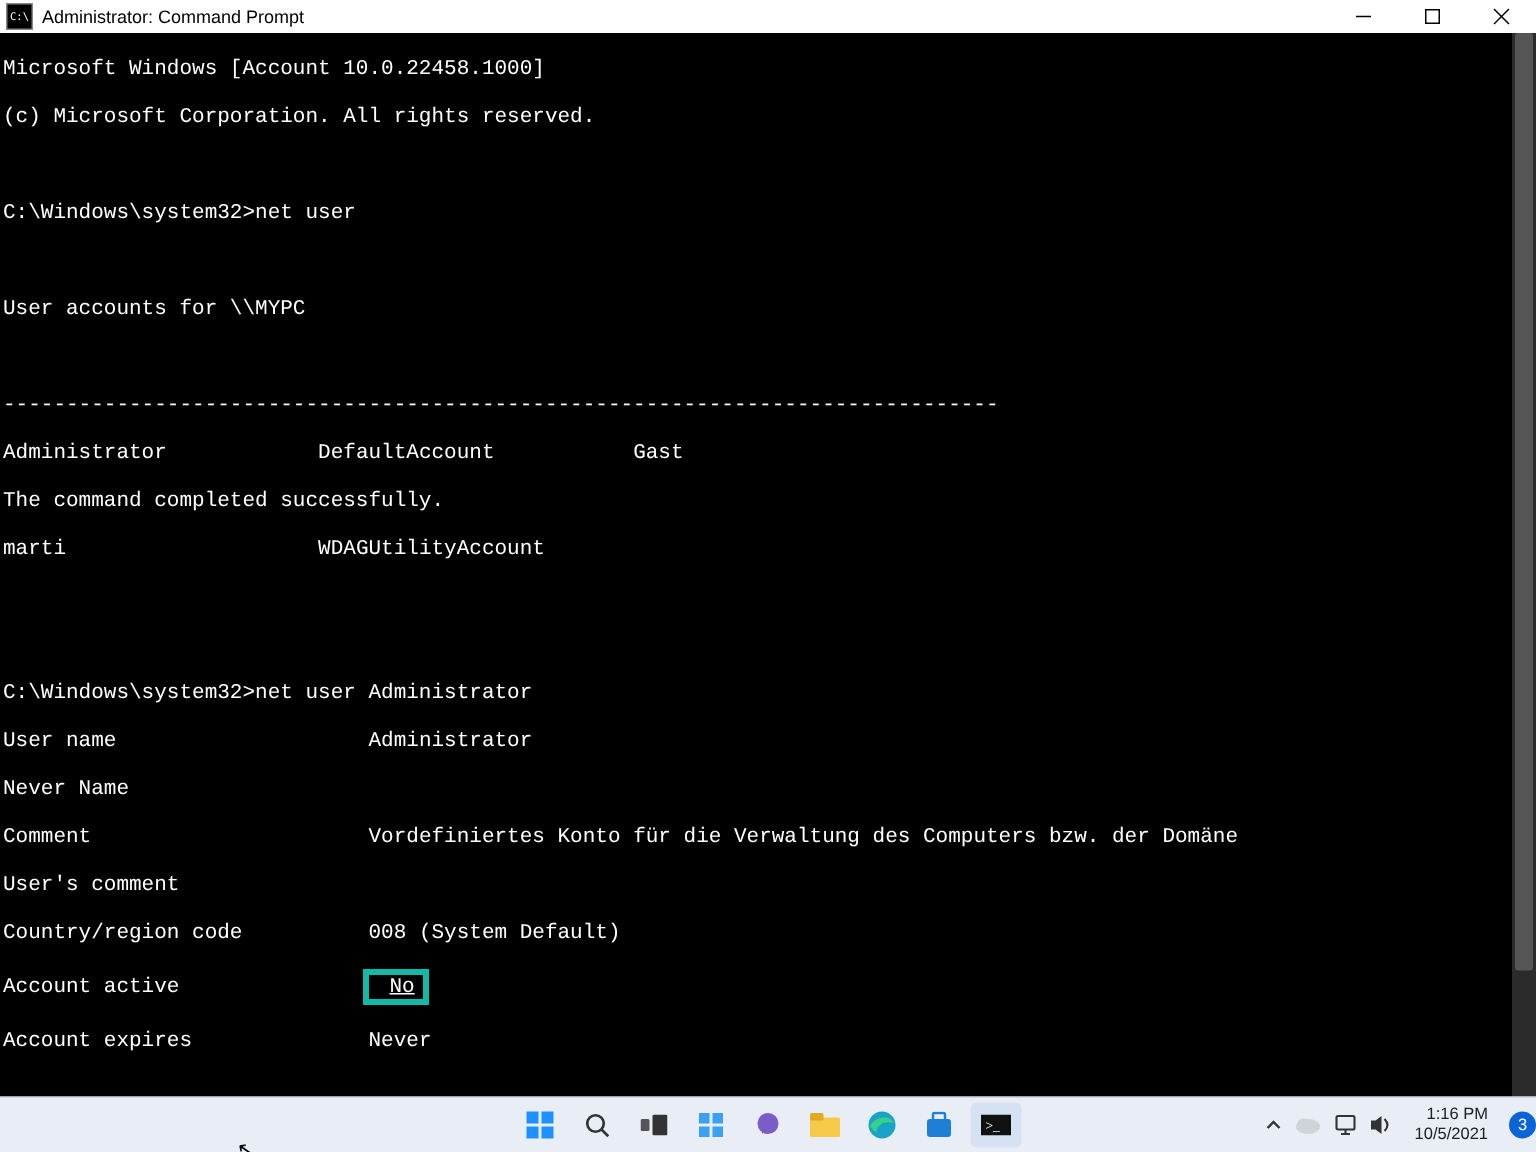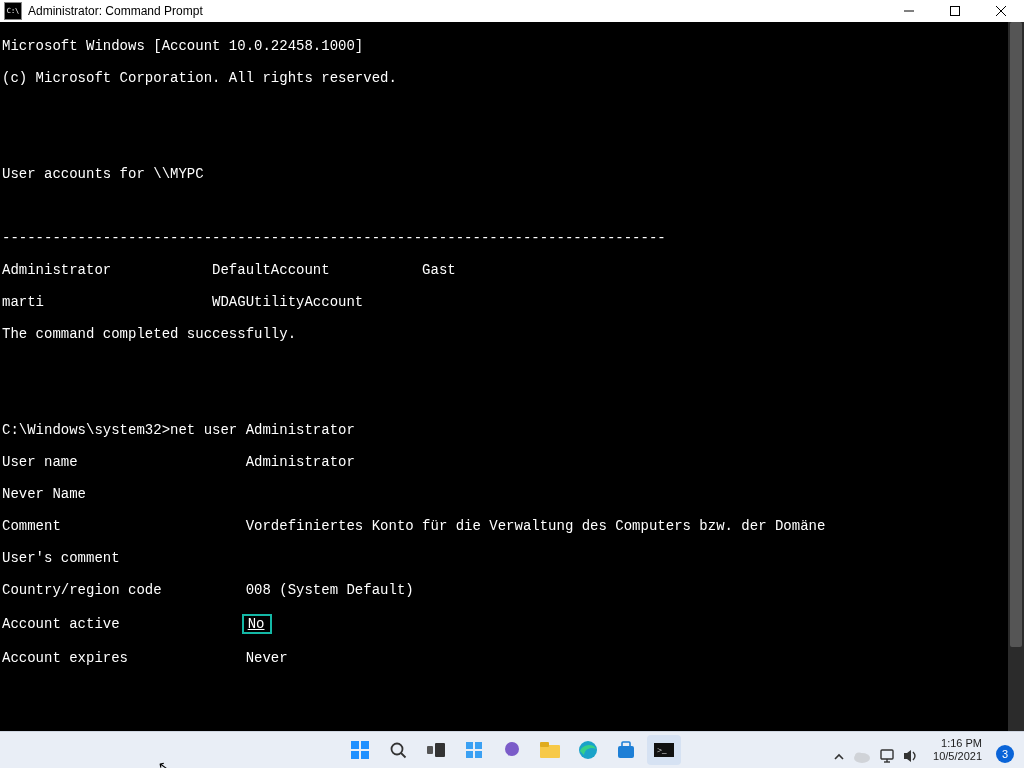--- a/index.html
+++ b/index.html
@@ -77,22 +77,22 @@
     position: absolute;
     left: 2px; right: 2px;
     top: 0;
     height: 88%;
     background: #555;
     border-radius: 2px;
   }
   
   .hl-red-small {
     display: inline-block;
-    border: 2px solid #14b8a6;
-    padding: 0 6px 0 4px;
+    border: 4px solid #14b8a6;
+    padding: 0 6px 0 14px;
     margin-left: -4px;
     text-decoration: underline;
   }
   
   .taskbar {
     position: absolute;
     left: 0; right: 0; bottom: 0;
     height: 36px;
     background: #e9eef6;
     border-top: 1px solid #cfd6e2;
@@ -107,22 +107,21 @@
     display: flex; align-items: center; gap: 4px;
   }
   .tbicon {
     width: 34px; height: 30px;
     display: flex; align-items: center; justify-content: center;
     border-radius: 4px;
   }
   .tbicon svg { display: block; }
   .taskbar .tray {
     margin-left: auto;
-    display: flex; align-items: flex-end; gap: 8px;
-    padding-right: 10px;
+    display: flex; align-items: center; gap: 8px;
   }
   .tray svg { display: block; }
   .clock {
     display: flex; flex-direction: column; align-items: flex-end;
     line-height: 13px;
     font-size: 11px;
     margin-left: 6px;
   }
   .notif-badge {
     width: 18px; height: 18px;
@@ -166,27 +165,28 @@
           <line x1="11" y1="1" x2="1" y2="11"></line>
         </svg>
     </span>
   </div>
 
   <div class="console-wrap">
     <div class="console">
 <span class="line">Microsoft Windows [Account 10.0.22458.1000]</span>
 <span class="line">(c) Microsoft Corporation. All rights reserved.</span>
 <span class="line"> </span>
+<span class="line"><span>C:\Windows\system32&gt;</span><span>net user</span></span>
 <span class="line"> </span>
 <span class="line">User accounts for \\MYPC</span>
 <span class="line"> </span>
 <span class="line">-------------------------------------------------------------------------------</span>
 <span class="line"><span>Administrator</span>            <span>DefaultAccount</span>           <span>Gast</span></span>
+<span class="line">The command completed successfully.</span>
 <span class="line"><span>marti</span>                    <span>WDAGUtilityAccount</span></span>
-<span class="line">The command completed successfully.</span>
 <span class="line"> </span>
 <span class="line"> </span>
 <span class="line"><span>C:\Windows\system32&gt;</span><span>net user Administrator</span></span>
 <span class="line"><span>User name</span>                    <span>Administrator</span></span>
 <span class="line"><span>Never Name</span></span>
 <span class="line"><span>Comment</span>                      <span>Vordefiniertes Konto für die Verwaltung des Computers bzw. der Domäne</span></span>
 <span class="line"><span>User's comment</span></span>
 <span class="line"><span>Country/region code</span>          <span>008 (System Default)</span></span>
 <span class="line"><span>Account active</span>               <span class="hl-red-small"><span>No</span></span></span>
 <span class="line"><span>Account expires</span>              <span>Never</span></span>

